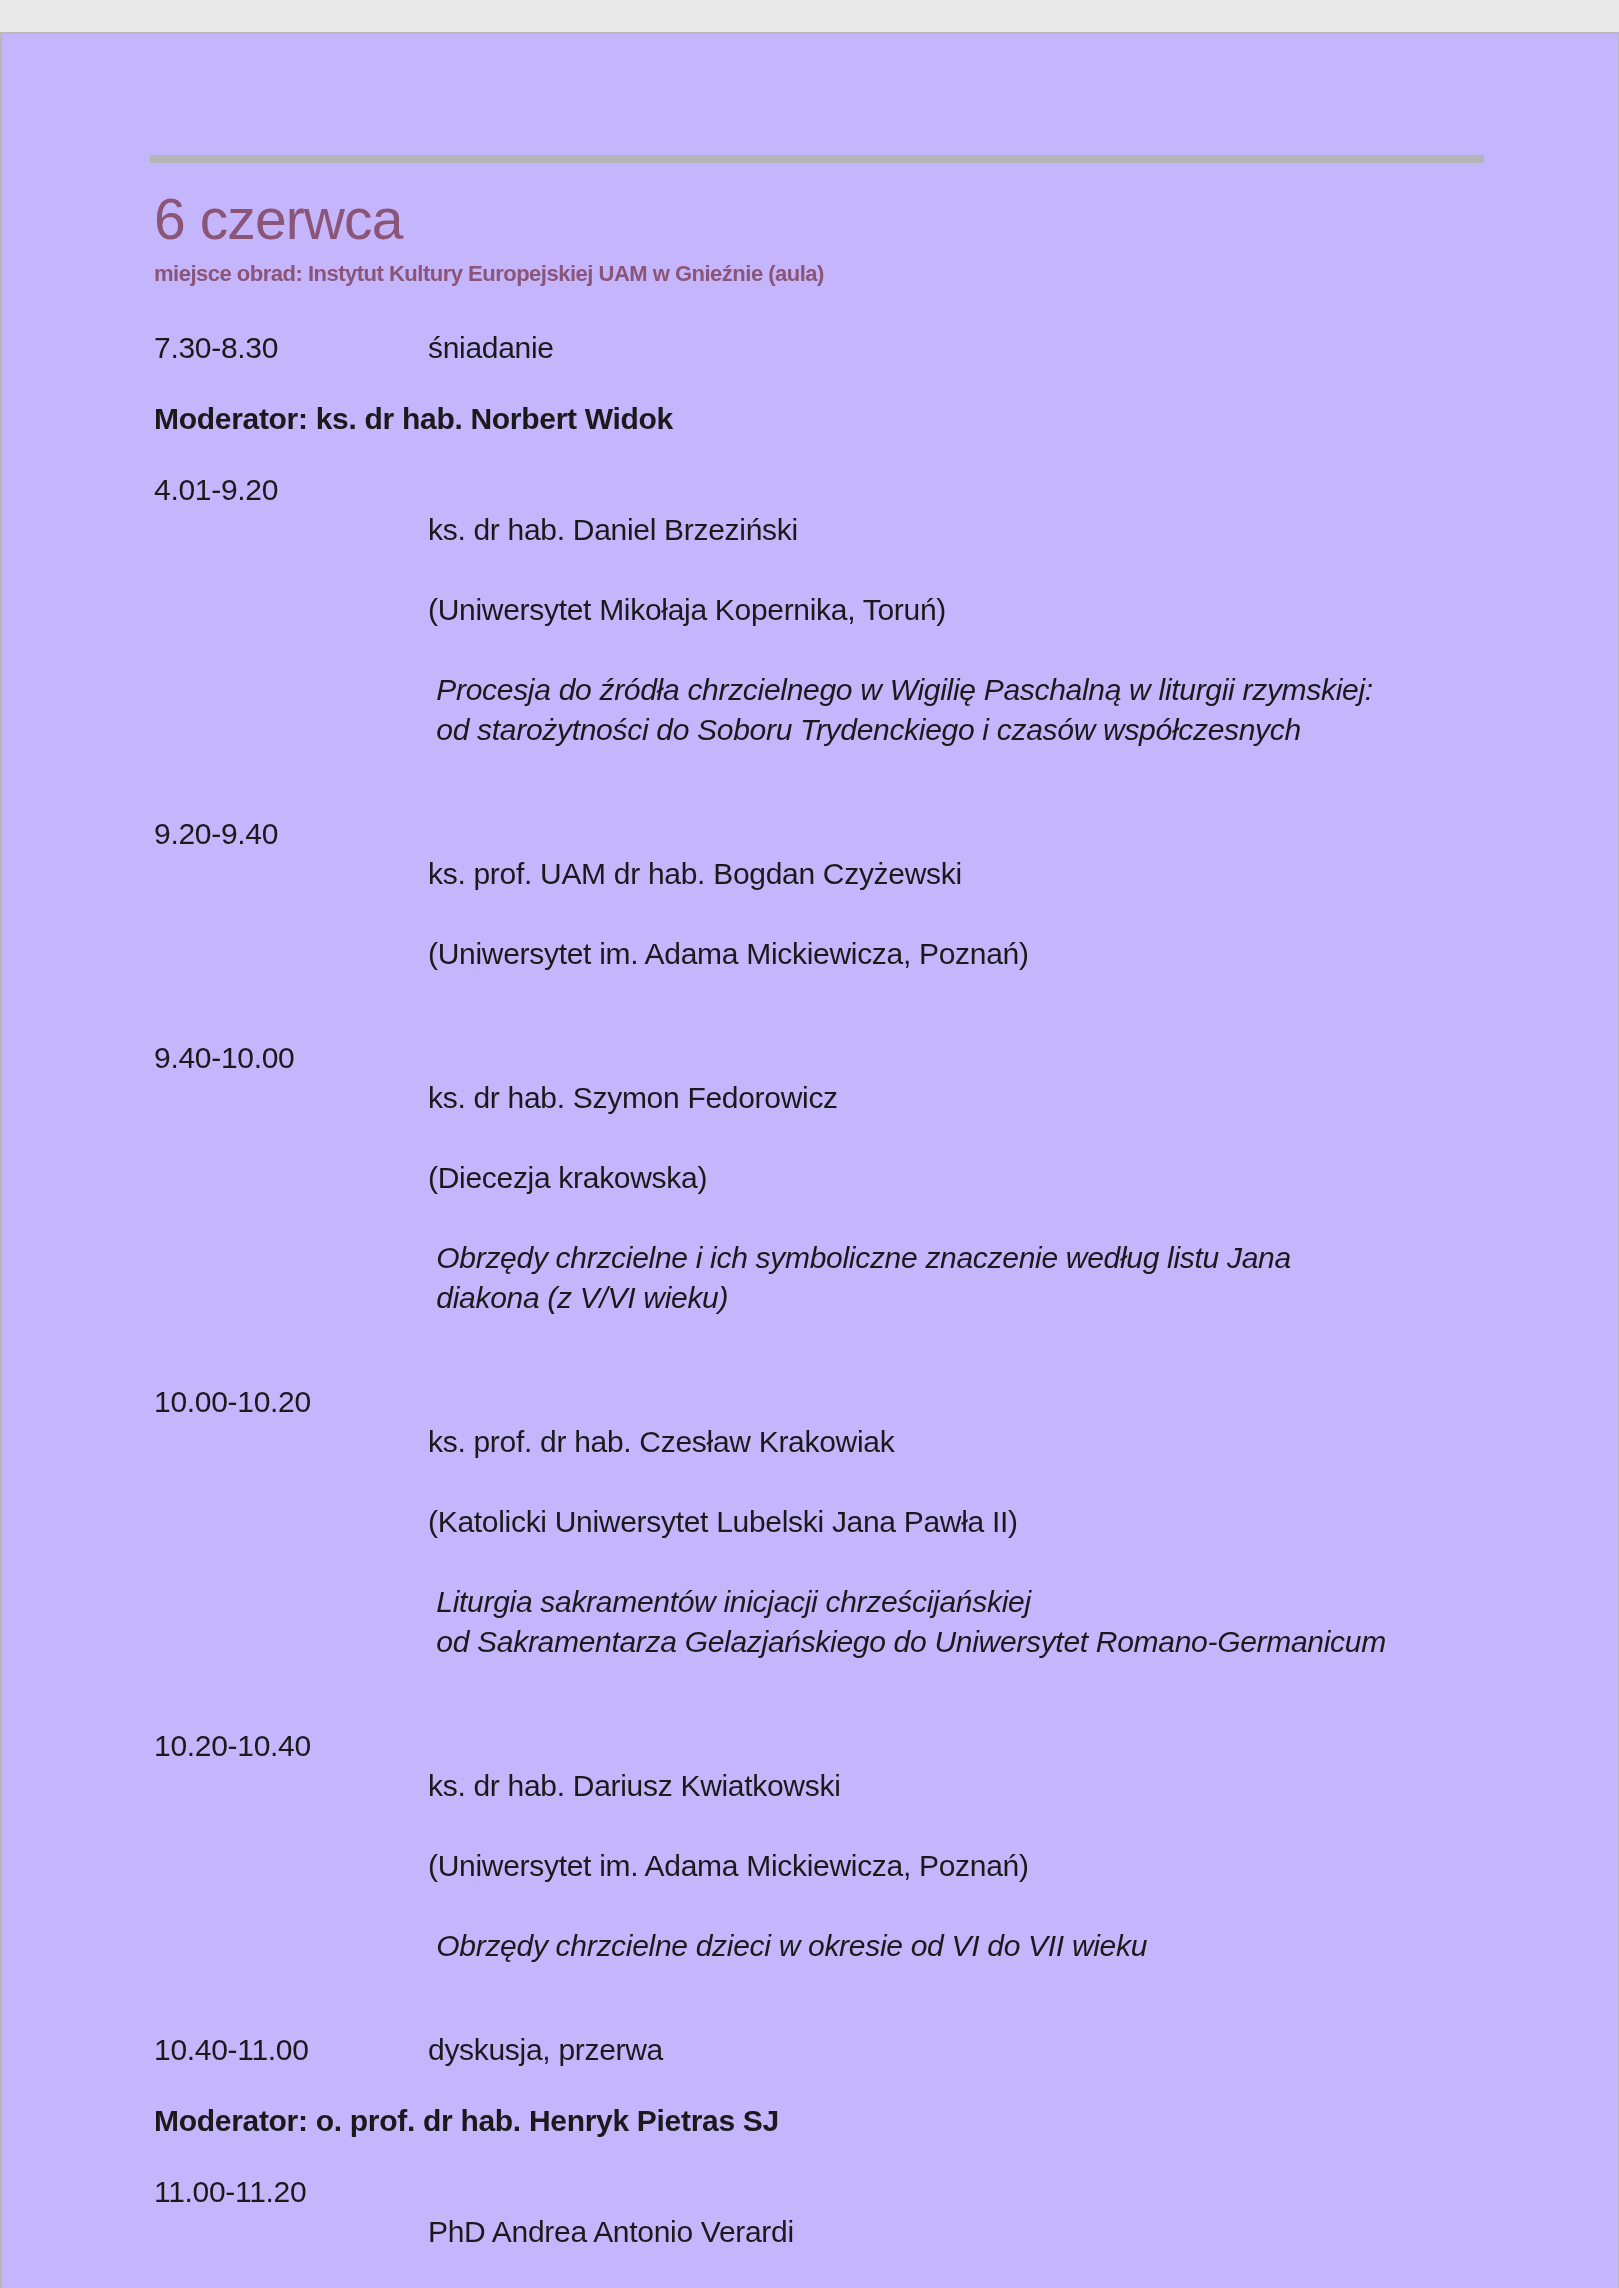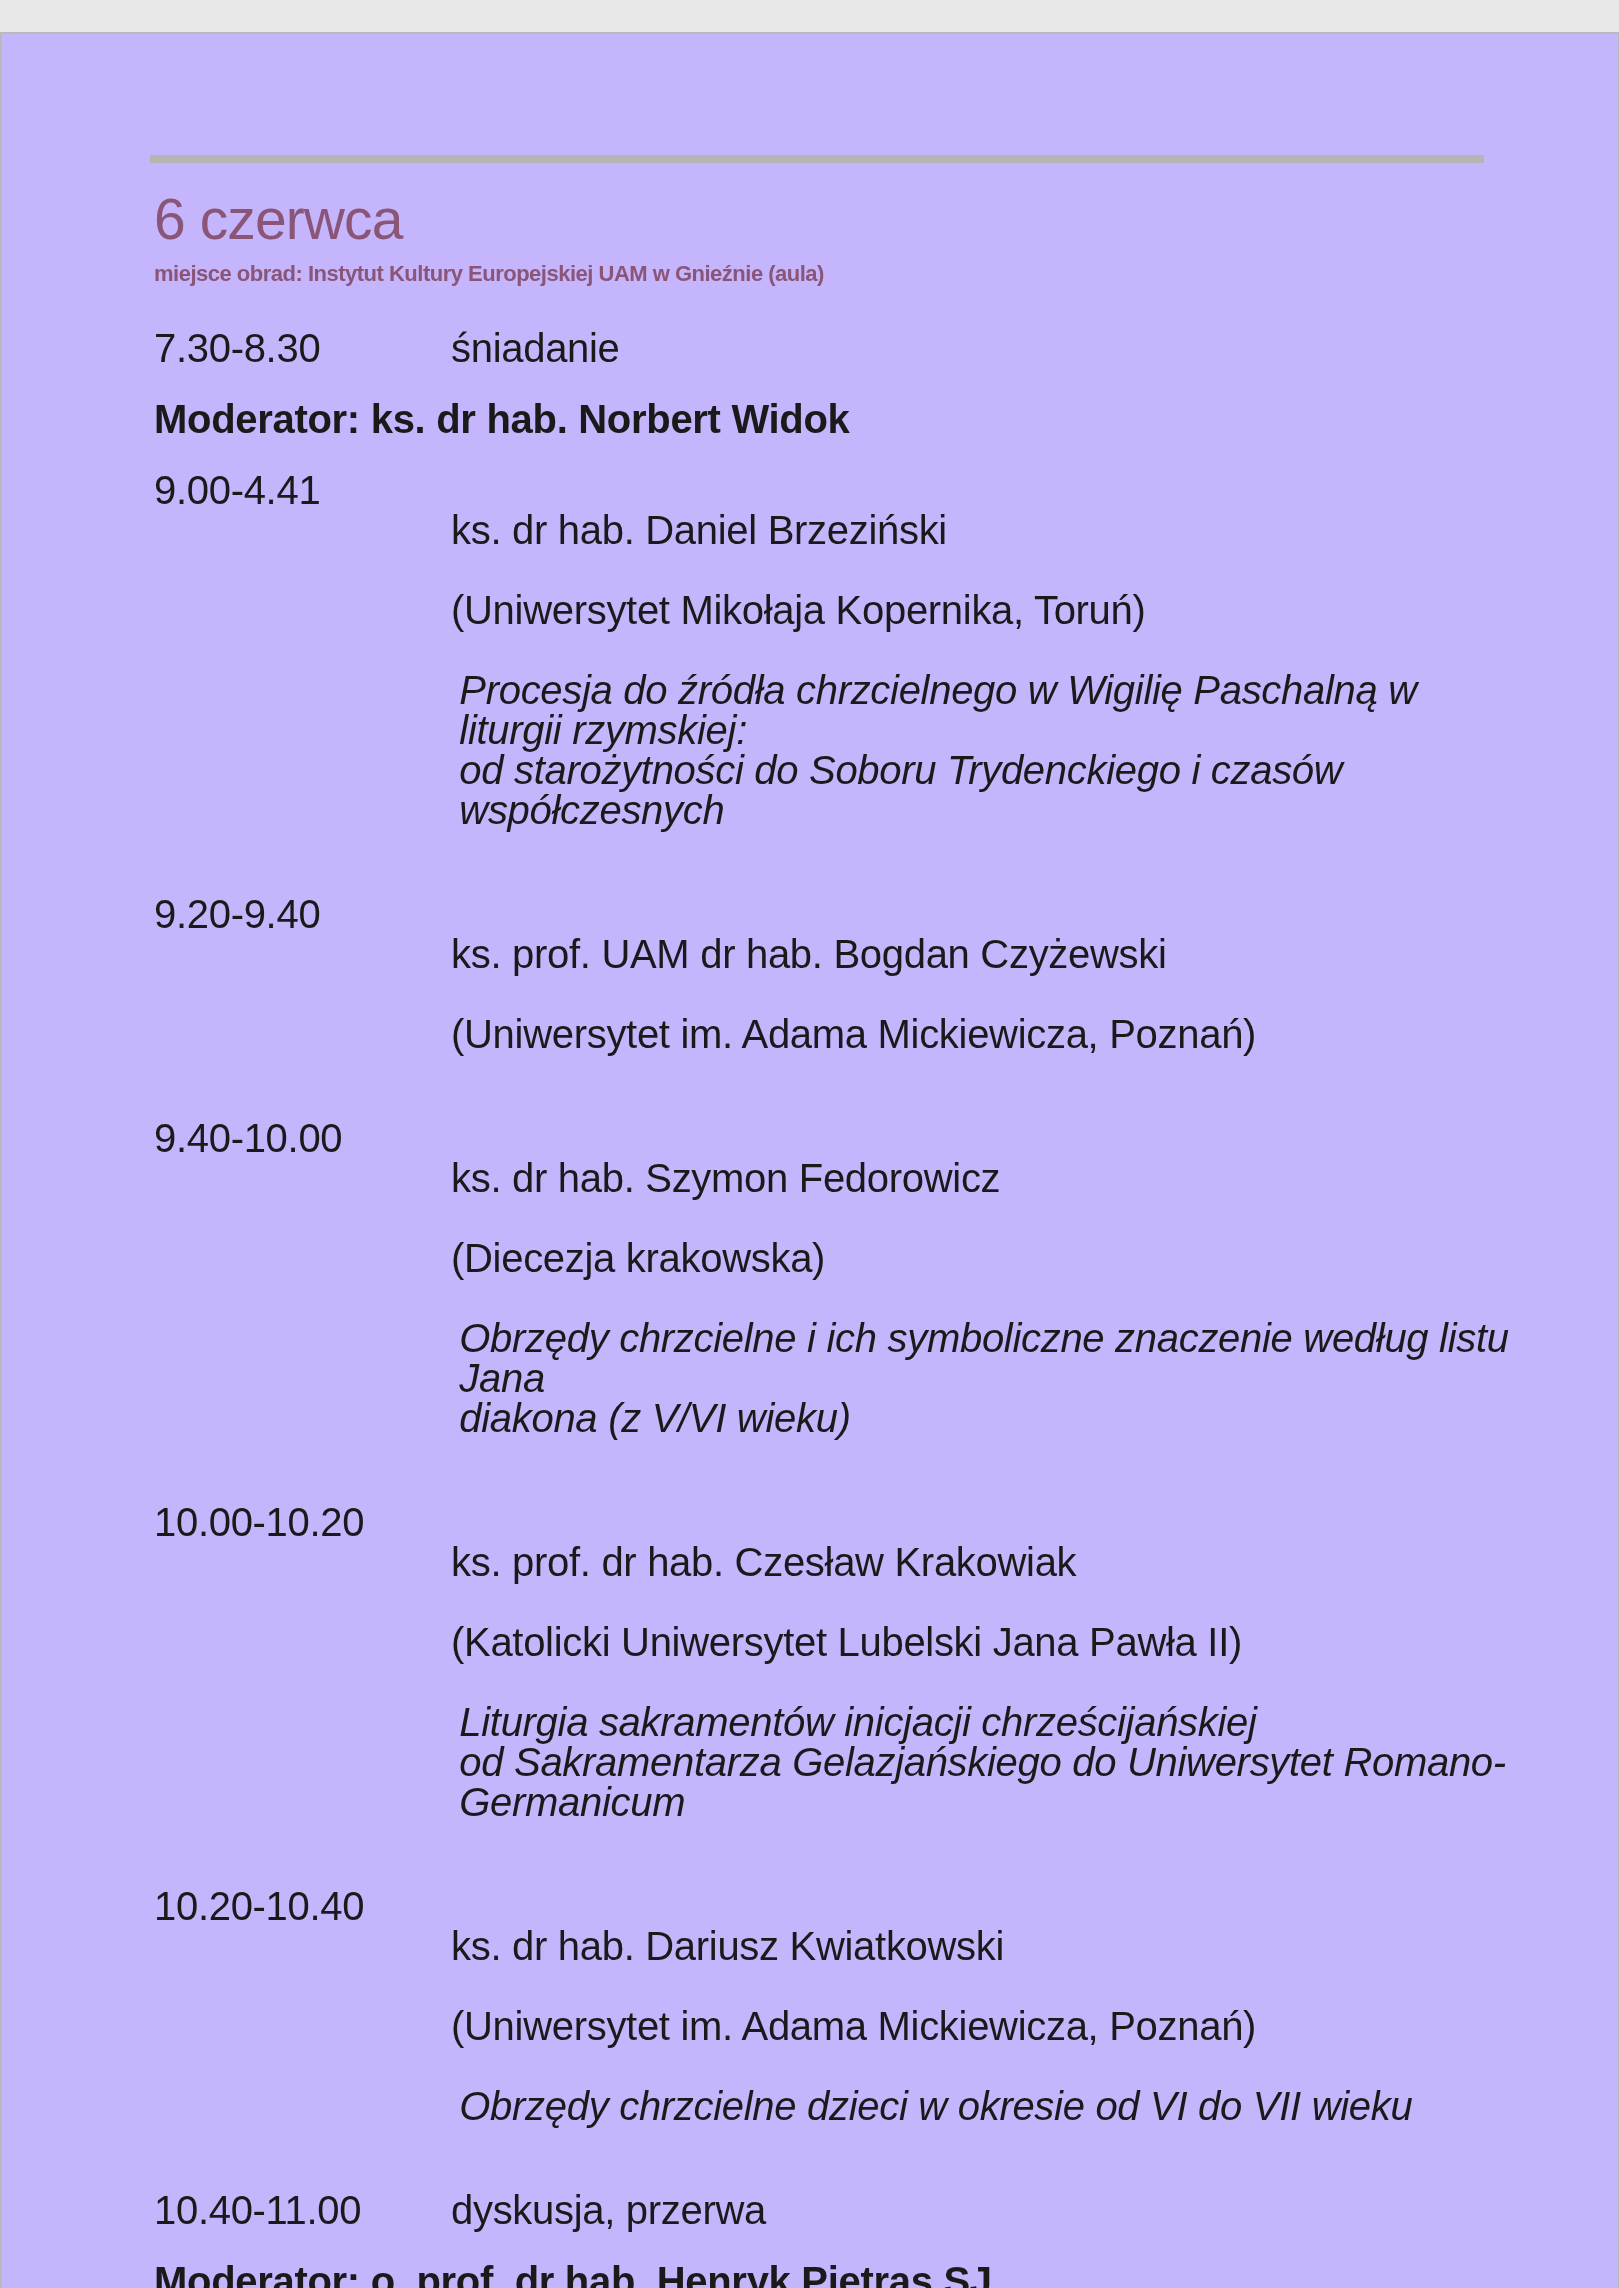--- a/index.html
+++ b/index.html
@@ -44,24 +44,23 @@
     font-size: 22px;
     font-weight: 700;
     letter-spacing: -0.5px;
     color: #8a5577;
     margin-bottom: 41px;
   }
   .schedule { }
   .row {
     display: flex;
     margin-bottom: 24px;
-    font-size: 40px;
+    font-size: 30px;
     line-height: 40px;
     letter-spacing: -0.3px;
-    gap: 23px;
   }
   .row .time {
     flex: none;
     width: 274px;
   }
   .row .body {
     flex: 1;
     white-space: pre-line;
   }
   .row.moderator {
@@ -88,21 +87,21 @@
   <div class="row simple">
     <div class="time">7.30-8.30</div>
     <div class="body">śniadanie</div>
   </div>
 
   <div class="row moderator">
     <div class="body">Moderator: ks. dr hab. Norbert Widok</div>
   </div>
 
   <div class="row session">
-    <div class="time">9.00-4.41</div>
+    <div class="time">4.01-9.20</div>
     <div class="body">
       <div class="speaker">ks. dr hab. Daniel Brzeziński</div>
       <div class="affiliation">(Uniwersytet Mikołaja Kopernika, Toruń)</div>
       <div class="title">Procesja do źródła chrzcielnego w Wigilię Paschalną w liturgii rzymskiej:
 od starożytności do Soboru Trydenckiego i czasów współczesnych</div>
     </div>
   </div>
 
   <div class="row session">
     <div class="time">9.20-9.40</div>

